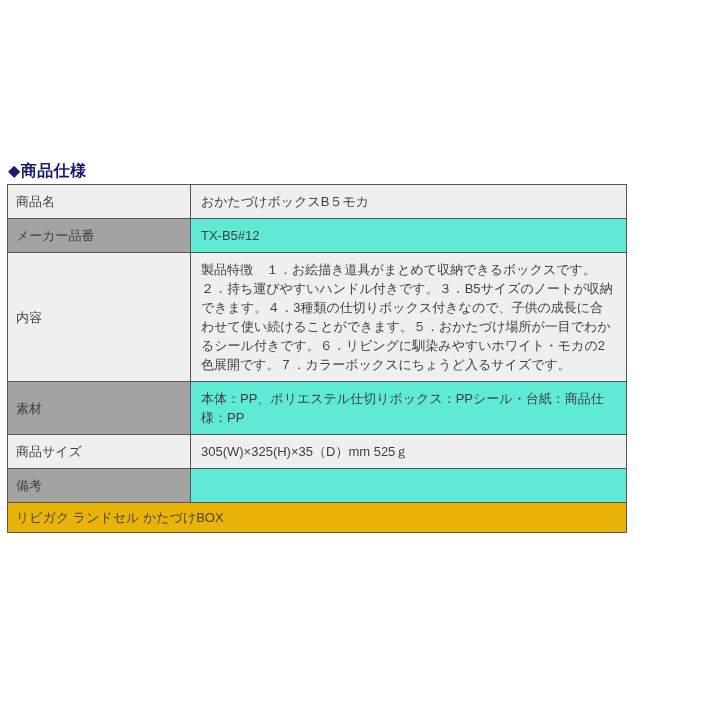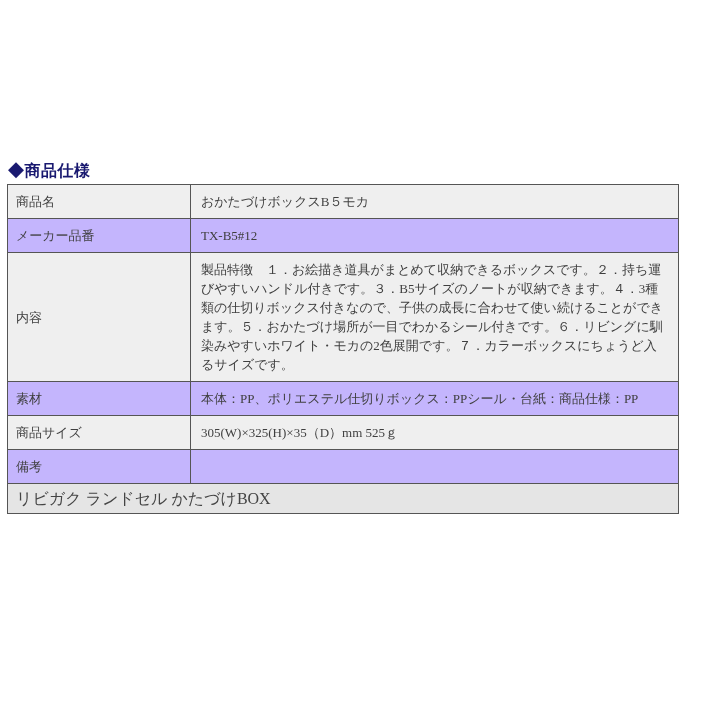--- a/index.html
+++ b/index.html
@@ -9,59 +9,58 @@
   }
   body {
     width: 714px;
     height: 714px;
     overflow: hidden;
     font-family: "Liberation Sans", "DejaVu Sans", sans-serif;
     color: #3f3f3f;
   }
   .content {
     padding: 161px 7px 0 7px;
-    font-family: Liberation Serif, serif;
   }
   .section-heading {
     font-size: 16px;
     font-weight: bold;
     color: #191970;
     margin: 0 0 4px 1px;
     line-height: 1.2;
     letter-spacing: 0.5px;
   }
   table.spec-table {
-    width: 672px;
+    width: 620px;
     border-collapse: collapse;
     table-layout: fixed;
     font-size: 13px;
     line-height: 19px;
     color: #3f3f3f;
   }
   table.spec-table td {
     border: 1px solid #555555;
     vertical-align: middle;
     word-break: break-all;
   }
   td.label-cell {
     width: 166px;
     padding: 7px 8px 7px 8px;
-    background: #c4b5fd;
+    background: #a3a3a3;
   }
   td.value-cell {
     padding: 7px 10px 7px 10px;
-    background: #c4b5fd;
+    background: #5eead4;
   }
   tr.alt td {
     background: #efefef;
   }
   td.footer-cell {
-    font-size: 16px;
+    font-size: 13px;
     padding: 5px 8px;
-    background: #e5e5e5;
+    background: #eab308;
     color: #444444;
   }
 </style>
 </head>
 <body>
 
 <div class="content">
 
   <div class="section-heading">◆商品仕様</div>
 

